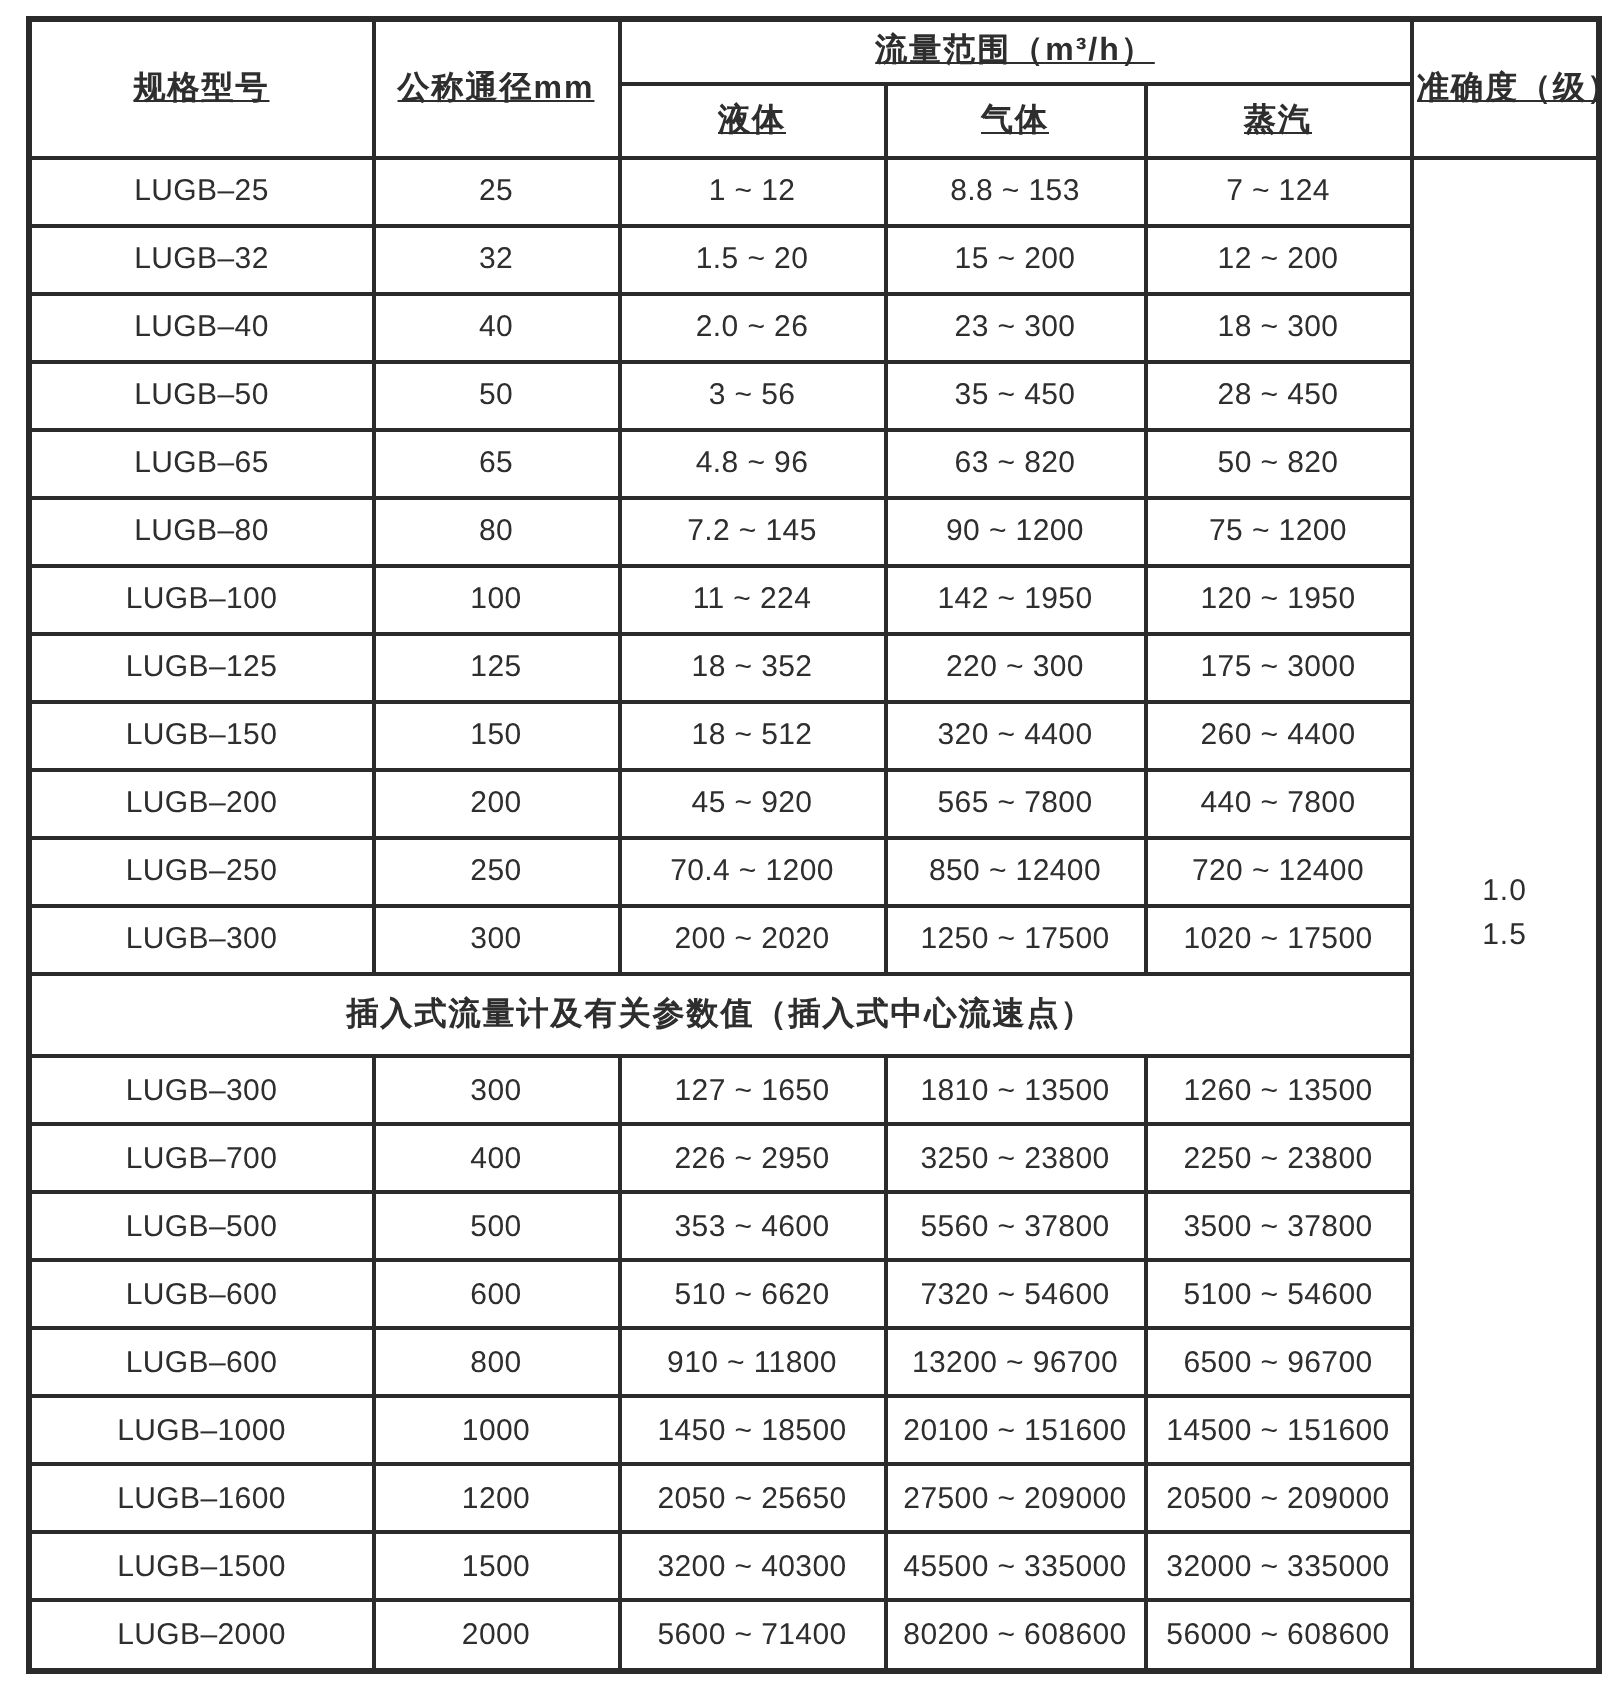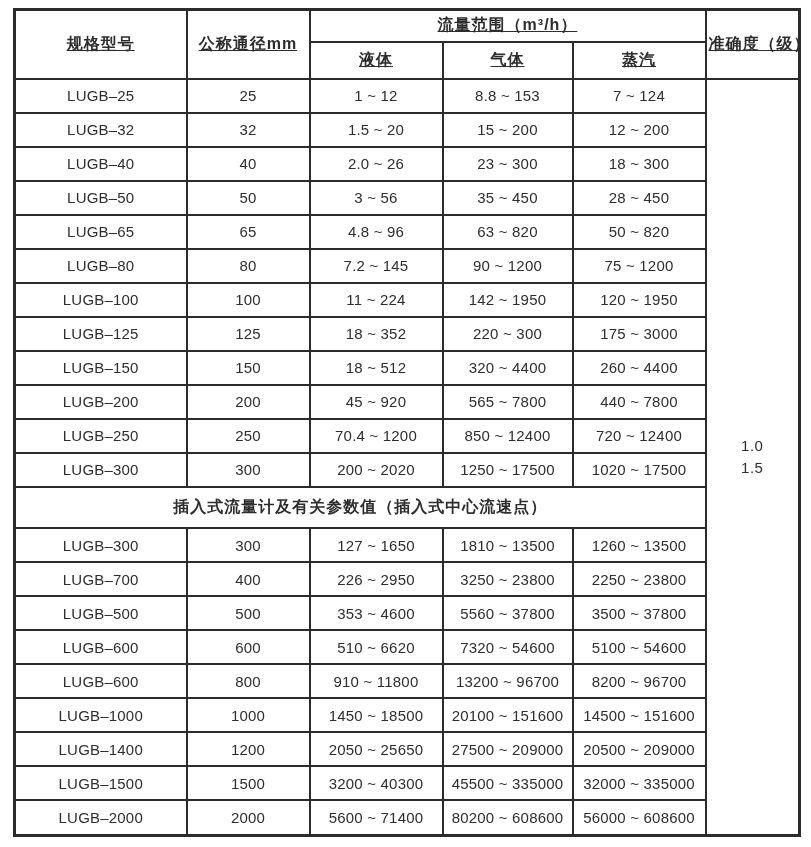--- a/index.html
+++ b/index.html
@@ -213,31 +213,31 @@
           <td>600</td>
           <td>510 ~ 6620</td>
           <td>7320 ~ 54600</td>
           <td>5100 ~ 54600</td>
         </tr>
         <tr>
           <td>LUGB–600</td>
           <td>800</td>
           <td>910 ~ 11800</td>
           <td>13200 ~ 96700</td>
-          <td>8200 ~ 96700</td>
+          <td>6500 ~ 96700</td>
         </tr>
         <tr>
           <td>LUGB–1000</td>
           <td>1000</td>
           <td>1450 ~ 18500</td>
           <td>20100 ~ 151600</td>
           <td>14500 ~ 151600</td>
         </tr>
         <tr>
-          <td>LUGB–1400</td>
+          <td>LUGB–1600</td>
           <td>1200</td>
           <td>2050 ~ 25650</td>
           <td>27500 ~ 209000</td>
           <td>20500 ~ 209000</td>
         </tr>
         <tr>
           <td>LUGB–1500</td>
           <td>1500</td>
           <td>3200 ~ 40300</td>
           <td>45500 ~ 335000</td>

